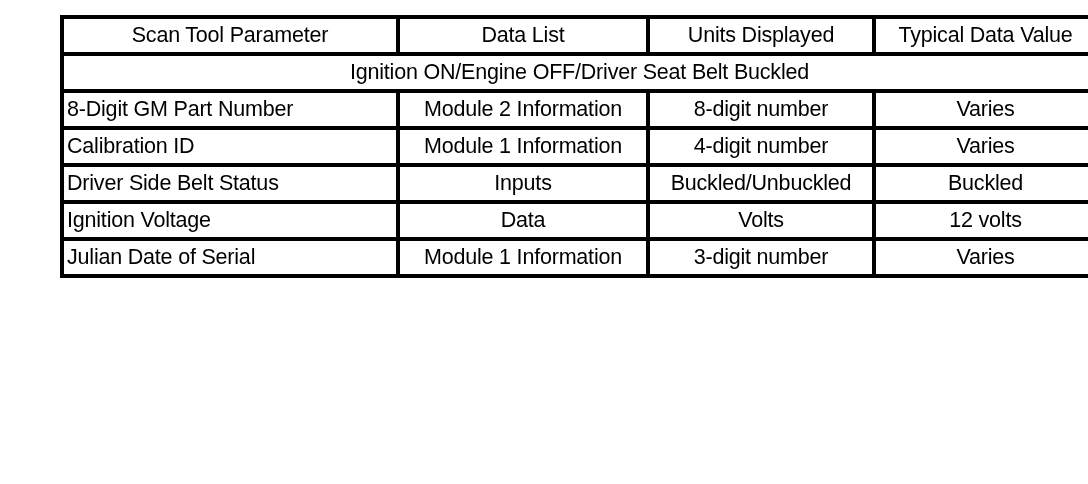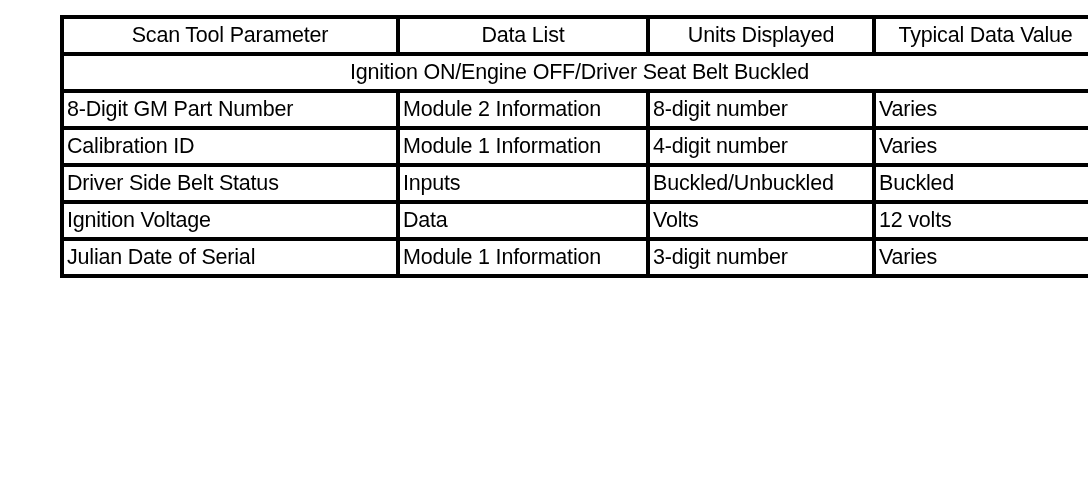--- a/index.html
+++ b/index.html
@@ -66,21 +66,21 @@
   }
 
   
   td.param {
     text-align: left;
     padding-left: 5px;
   }
 
   
   td.center {
-    text-align: left;
+    text-align: center;
   }
 </style>
 </head>
 <body>
 
 <div id="table-wrap">
   <table class="spec-table">
     <colgroup>
       <col class="c1">
         <col class="c2">

